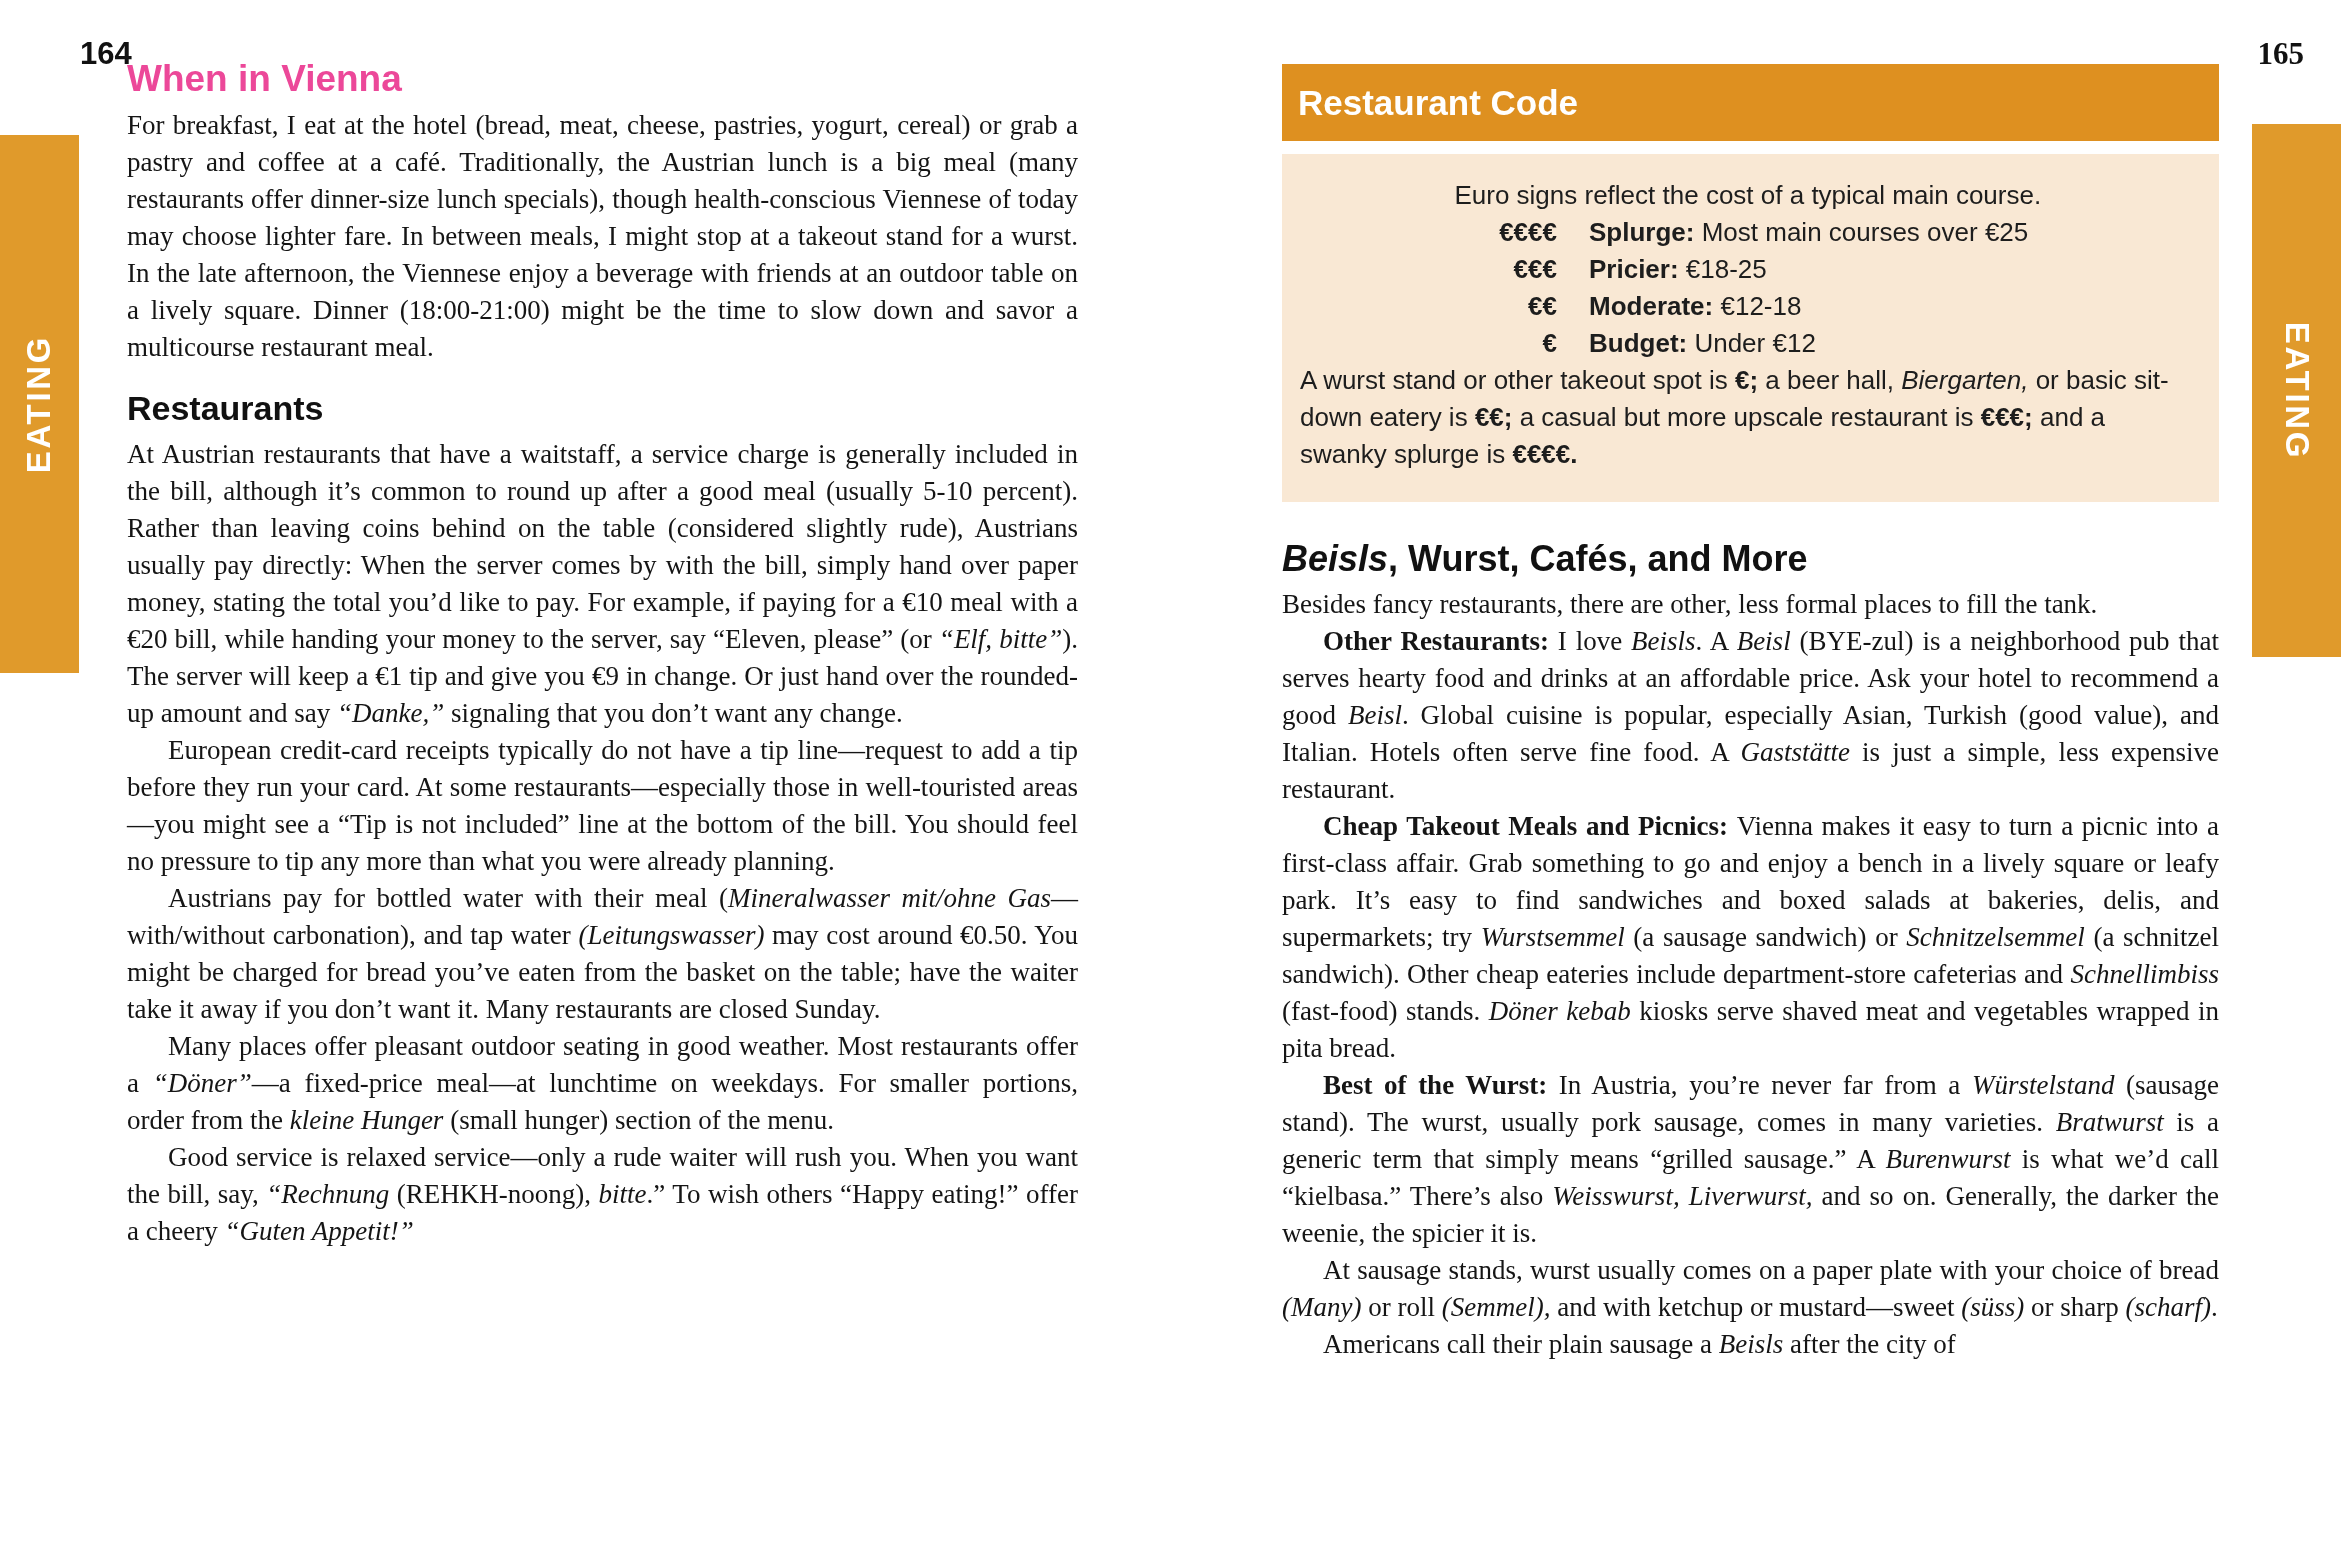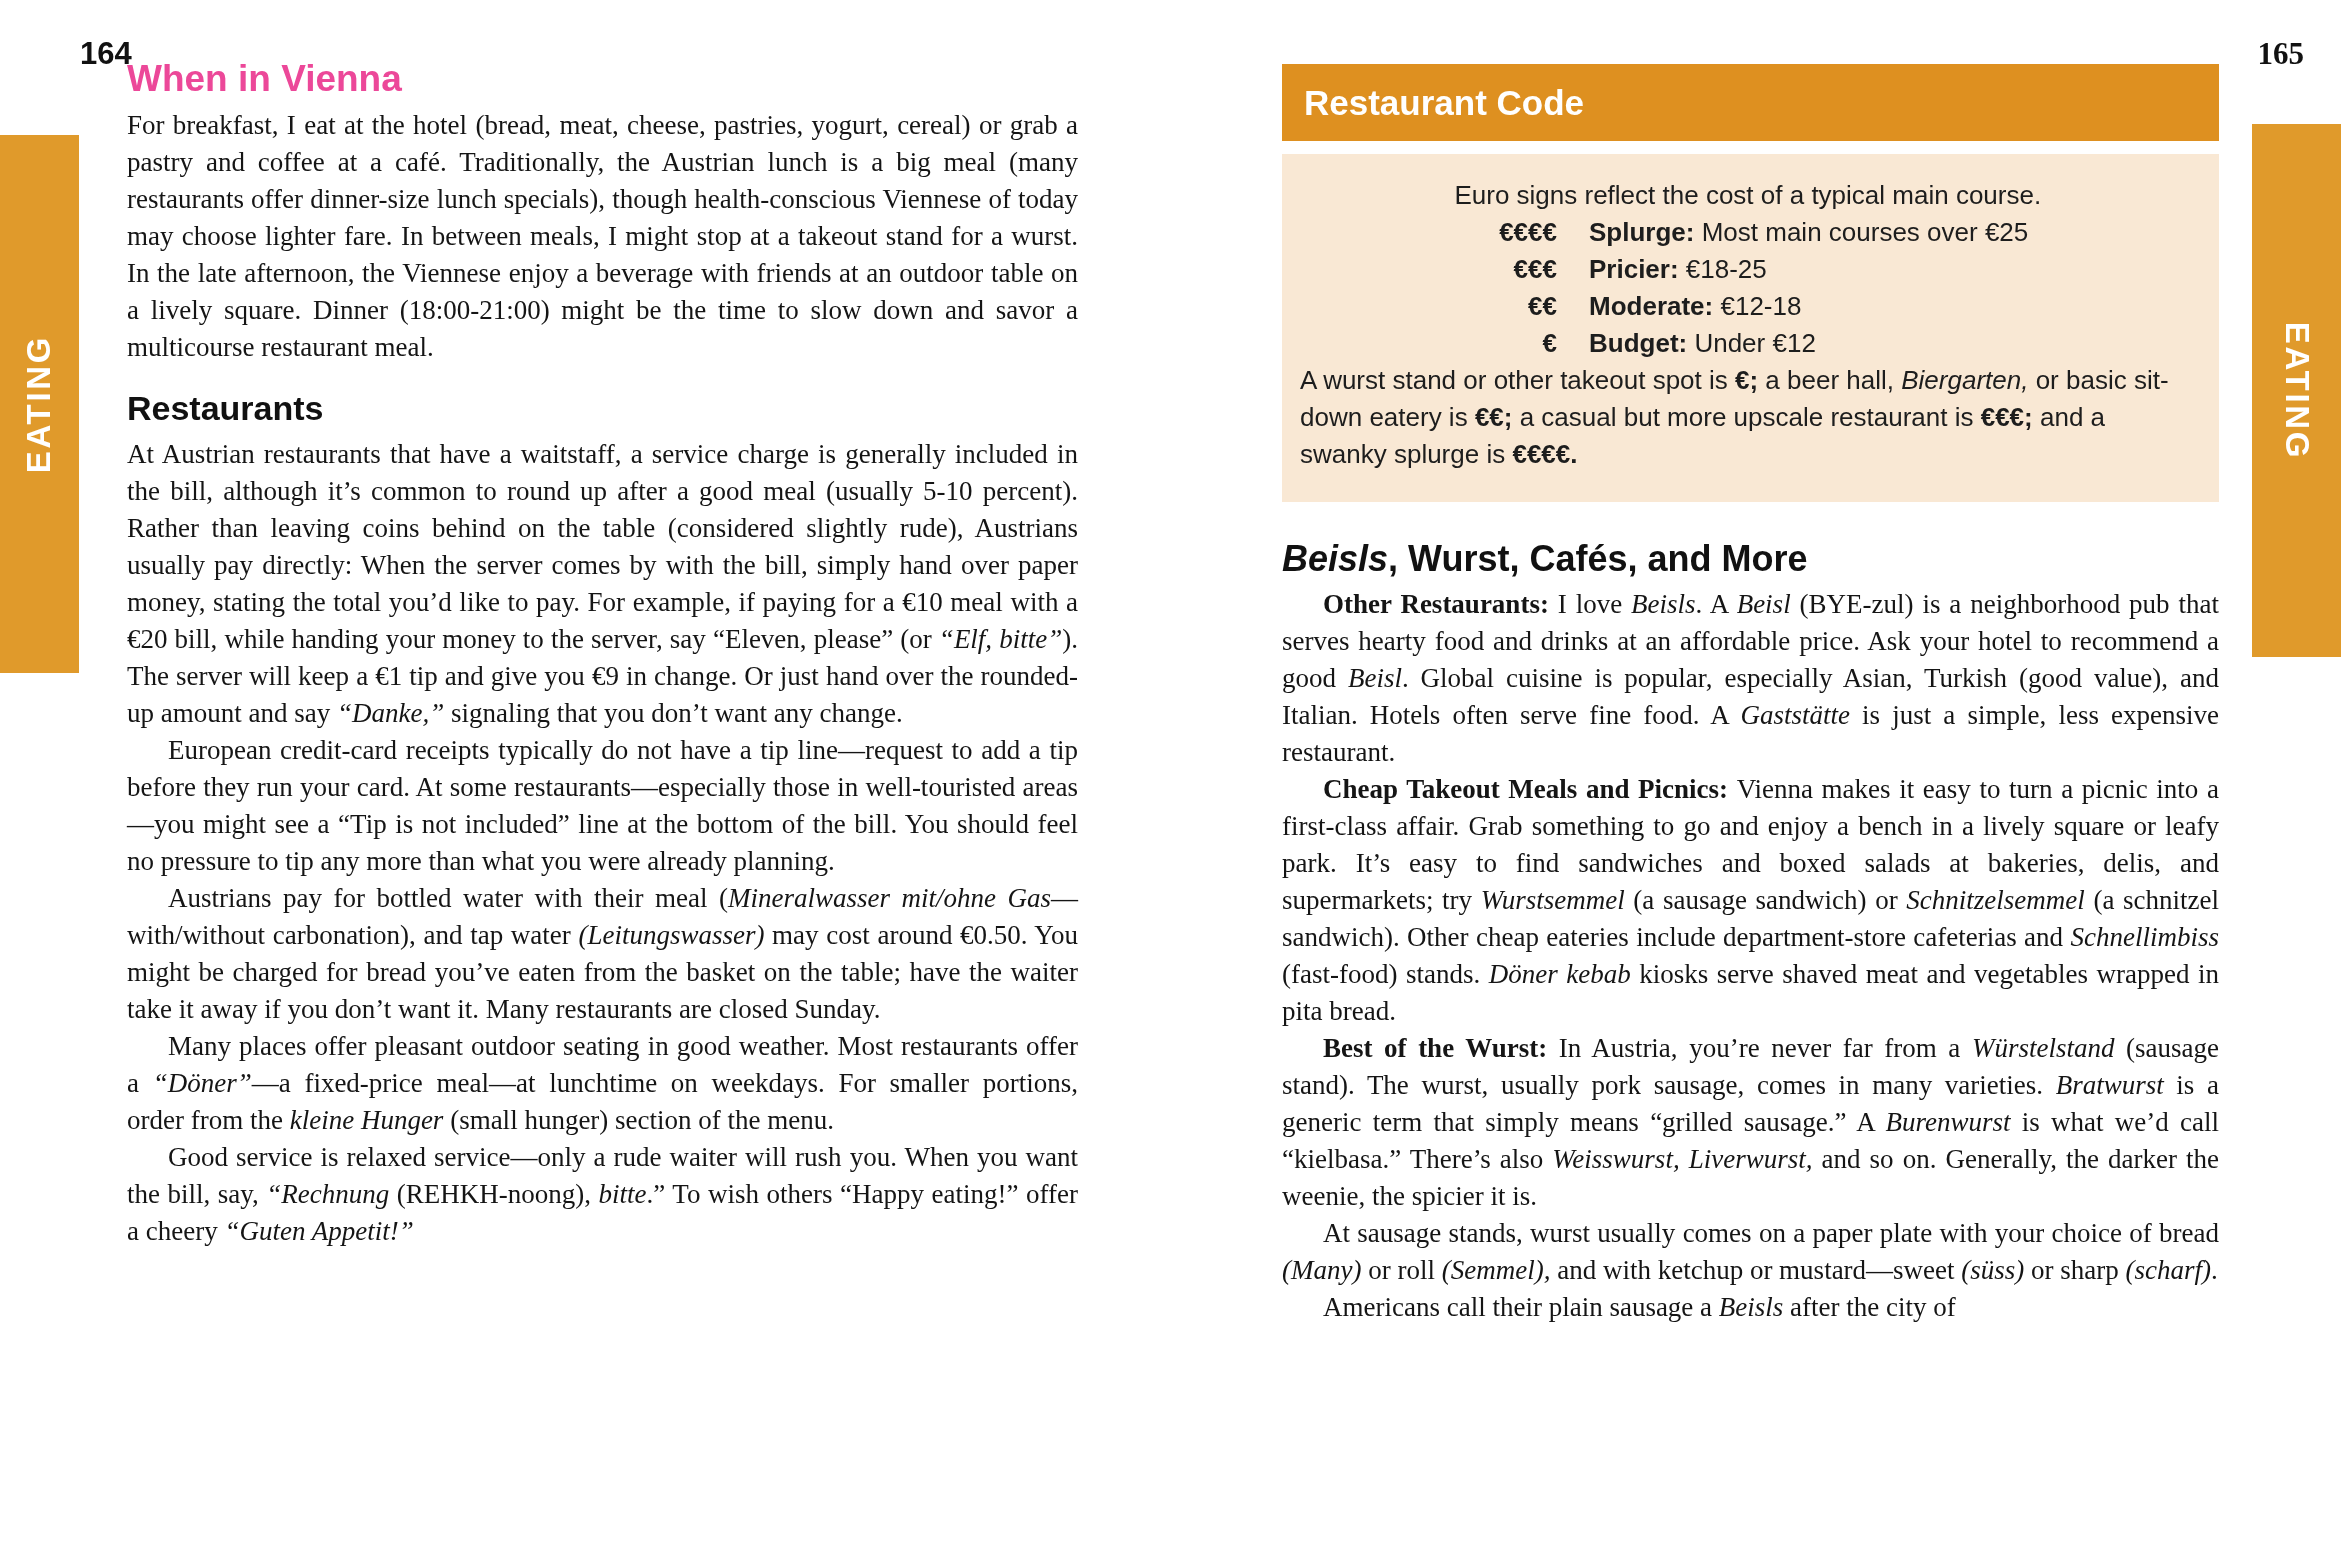--- a/index.html
+++ b/index.html
@@ -43,21 +43,21 @@
   p.body-par{
     font-size:27px;line-height:37px;margin:0;text-align:justify;
   }
   p.body-par.indent{text-indent:41px;}
 
   .seg-i{font-style:italic;}
   .seg-b{font-weight:700;}
 
   .sidebar-bar{
     height:77px;background:#DE9020;display:flex;align-items:center;
-    padding-left:22px;box-sizing:border-box;
+    padding-left:16px;box-sizing:border-box;
   }
   .sidebar-bar .sidebar-title{
     font-family:"Liberation Sans", sans-serif;font-weight:700;font-size:35px;color:#ffffff;
   }
   .sidebar-box{
     margin-top:12.6px;background:#F9E8D4;padding:23.4px 23.4px 29px 18px;box-sizing:border-box;
     font-family:"Liberation Sans", sans-serif;font-size:26px;line-height:37px;color:#1d1d1d;
   }
   .sidebar-intro{margin:0;text-align:center;}
   .price-table{margin:0;}
@@ -121,19 +121,20 @@
           <div class="price-row">
             <span class="price-symbol">€</span>
             <span class="price-desc"><b>Budget:</b> Under €12</span>
           </div>
         </div>
       <p class="sidebar-note"><span>A wurst stand or other takeout spot is </span><span class="seg-b">€;</span><span> a beer hall, </span><span class="seg-i">Biergarten,</span><span> or basic sit-down eatery is </span><span class="seg-b">€€;</span><span> a casual but more upscale restaurant is </span><span class="seg-b">€€€;</span><span> and a swanky splurge is </span><span class="seg-b">€€€€.</span></p>
     </div>
   </div>
 
   <h2 class="right-heading"><span class="seg-i">Beisls</span><span>, Wurst, Cafés, and More</span></h2>
+  <p class="body-par"><span>Besides fancy restaurants, there are other, less formal places to fill the tank.</span></p>
   <p class="body-par indent"><span class="seg-b">Other Restaurants: </span><span>I love </span><span class="seg-i">Beisls</span><span>. A </span><span class="seg-i">Beisl</span><span> (BYE-zul) is a neighborhood pub that serves hearty food and drinks at an affordable price. Ask your hotel to recommend a good </span><span class="seg-i">Beisl</span><span>. Global cuisine is popular, especially Asian, Turkish (good value), and Italian. Hotels often serve fine food. A </span><span class="seg-i">Gaststätte</span><span> is just a simple, less expensive restaurant.</span></p>
   <p class="body-par indent"><span class="seg-b">Cheap Takeout Meals and Picnics: </span><span>Vienna makes it easy to turn a picnic into a first-class affair. Grab something to go and enjoy a bench in a lively square or leafy park. It’s easy to find sandwiches and boxed salads at bakeries, delis, and supermarkets; try </span><span class="seg-i">Wurstsemmel</span><span> (a sausage sandwich) or </span><span class="seg-i">Schnitzelsemmel</span><span> (a schnitzel sandwich). Other cheap eateries include department-store cafeterias and </span><span class="seg-i">Schnellimbiss</span><span> (fast-food) stands. </span><span class="seg-i">Döner kebab</span><span> kiosks serve shaved meat and vegetables wrapped in pita bread.</span></p>
   <p class="body-par indent"><span class="seg-b">Best of the Wurst: </span><span>In Austria, you’re never far from a </span><span class="seg-i">Würstelstand</span><span> (sausage stand). The wurst, usually pork sausage, comes in many varieties. </span><span class="seg-i">Bratwurst</span><span> is a generic term that simply means “grilled sausage.” A </span><span class="seg-i">Burenwurst</span><span> is what we’d call “kielbasa.” There’s also </span><span class="seg-i">Weisswurst, Liverwurst,</span><span> and so on. Generally, the darker the weenie, the spicier it is.</span></p>
   <p class="body-par indent"><span>At sausage stands, wurst usually comes on a paper plate with your choice of bread </span><span class="seg-i">(Many)</span><span> or roll </span><span class="seg-i">(Semmel),</span><span> and with ketchup or mustard—sweet </span><span class="seg-i">(süss)</span><span> or sharp </span><span class="seg-i">(scharf)</span><span>.</span></p>
   <p class="body-par indent"><span>Americans call their plain sausage a </span><span class="seg-i">Beisls</span><span> after the city of</span></p>
 </div>
 
 
 </body></html>

